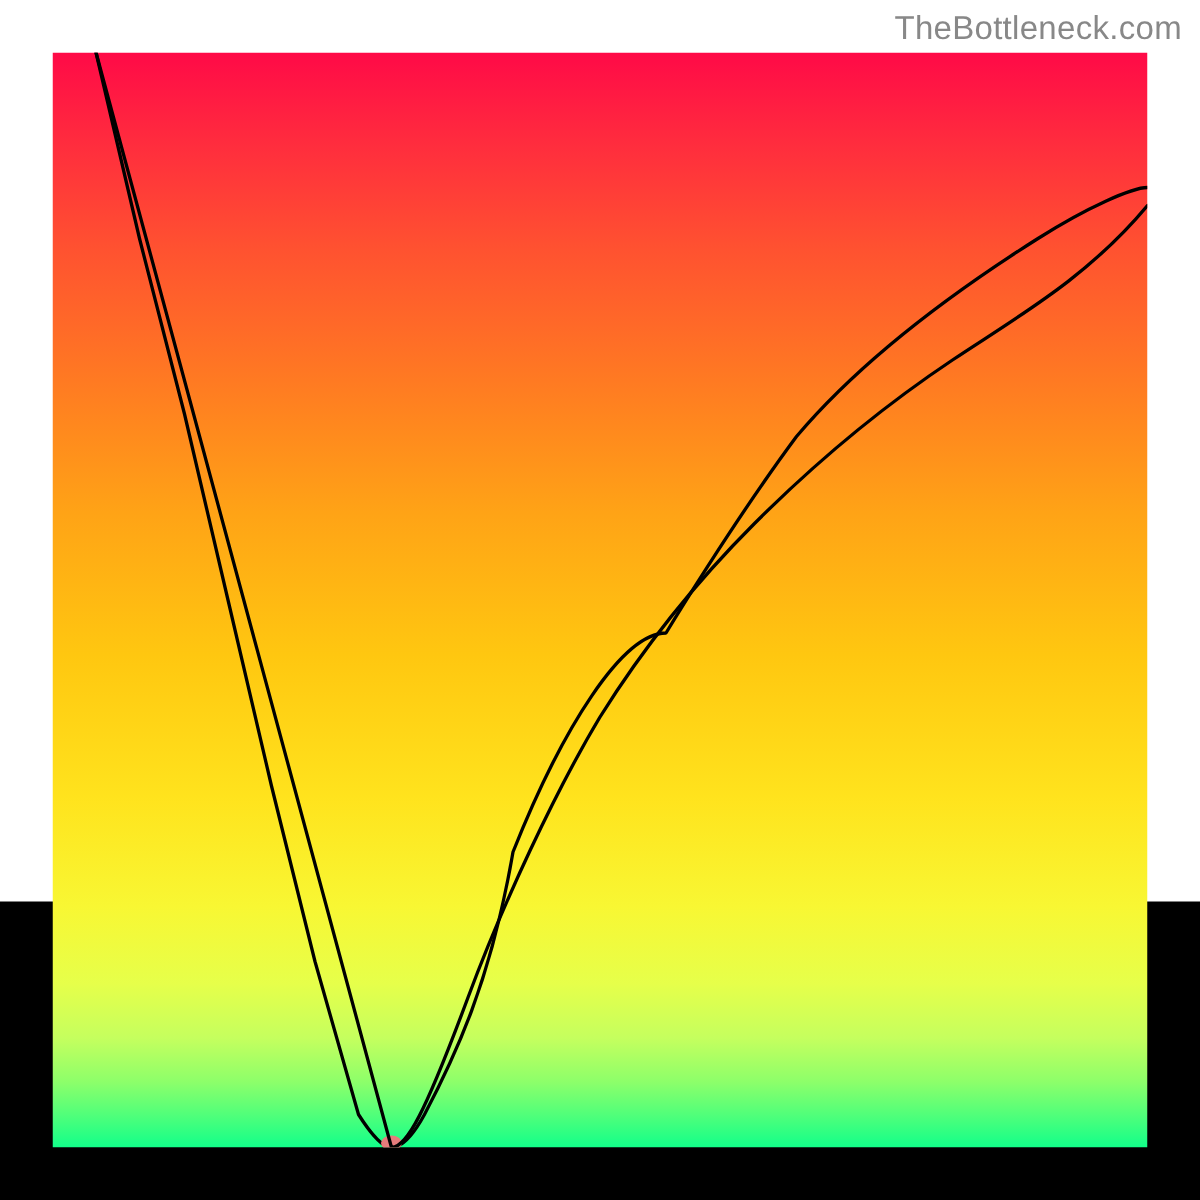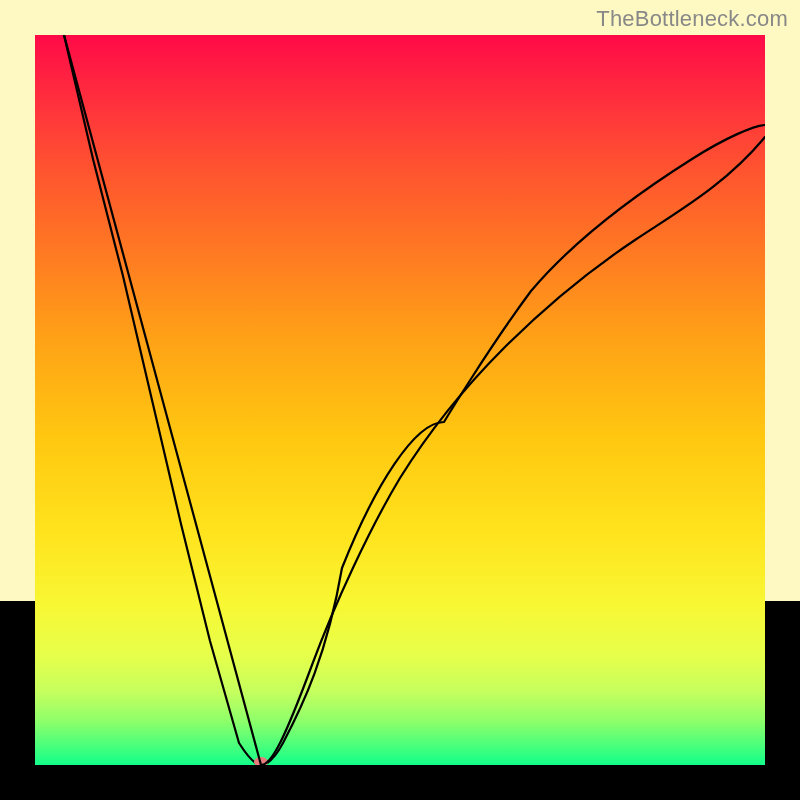--- a/index.html
+++ b/index.html
@@ -10,21 +10,21 @@
     height: 800px;
     position: relative;
     font-family: Arial, sans-serif;
   }
   .frame {
     position: absolute;
     top: 0;
     left: 0;
     width: 800px;
     height: 601px;
-    background: #fef9c3;
+    background: #ffffff;
   }
   .plot-area {
     position: absolute;
     top: 35px;
     left: 35px;
     width: 730px;
     height: 730px;
     overflow: hidden;
   }
   .gradient {

